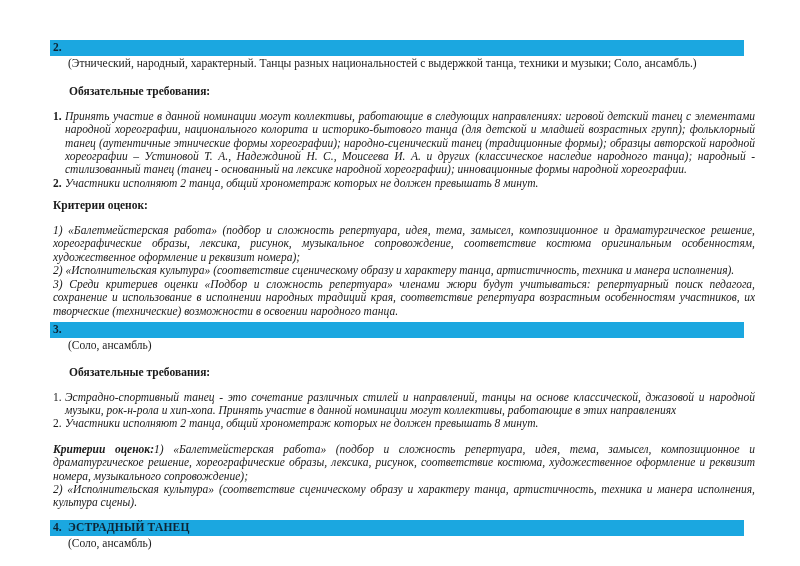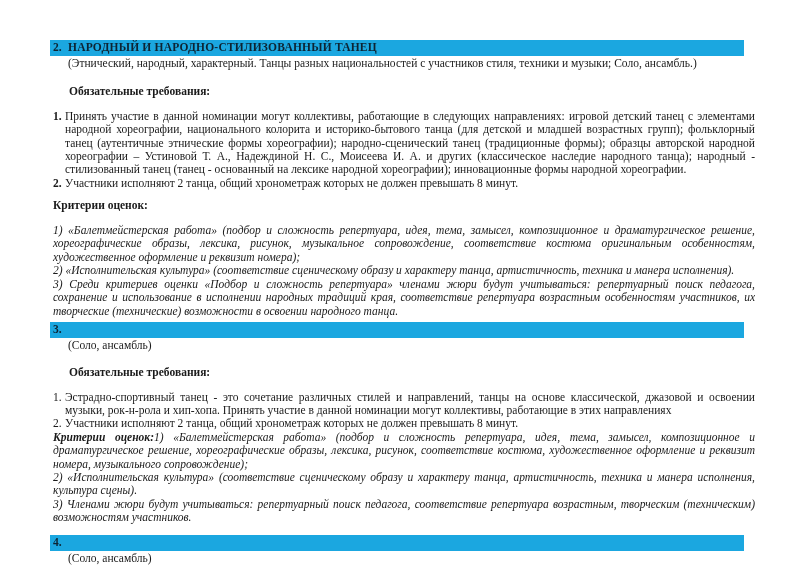--- a/index.html
+++ b/index.html
@@ -34,43 +34,42 @@
 
   .subtitle { margin: 1px 0 0 18px; }
 
   .block-heading { font-weight: bold; }
   .req-heading { margin-top: 14px; margin-left: 16px; }
 
   .list { margin: 0; }
   .li { display: flex; }
   .li-num { flex: 0 0 15px; font-weight: bold; padding-left: 3px; box-sizing: border-box; }
   .sec-plain .li-num { font-weight: normal; }
-  .li-text { flex: 1; text-align: justify; }
+  .li-text { flex: 1; text-align: justify; font-style: italic; }
 
   .criteria { margin: 0; padding-left: 3px; text-align: justify; font-style: italic; }
   .criteria-heading { margin-top: 9px; padding-left: 3px; }
-  .criteria-inline { }
+  .criteria-inline { margin-top: 12px; }
   .criteria-inline .inline-label { font-weight: bold; }
 
   .sec3 { margin-top: 4px; }
   .sec3 .req-heading { margin-top: 13px; }
   .sec4 { margin-top: 10px; }
   .plain-text { padding-left: 3px; }
 </style>
 </head>
 <body>
 
 <div class="page">
 
   <section>
     <div class="band">
       <span class="band-num">2.</span>
-      <span class="band-title">НАРОДНЫЙ И НАРОДНО-СТИЛИЗОВАННЫЙ ТАНЕЦ</span>
     </div>
-    <p class="subtitle">(Этнический, народный, характерный. Танцы разных национальностей с участников стиля, техники и музыки; Соло, ансамбль.)</p>
+    <p class="subtitle">(Этнический, народный, характерный. Танцы разных национальностей с выдержкой танца, техники и музыки; Соло, ансамбль.)</p>
 
     <p class="block-heading req-heading plain-text">Обязательные требования:</p>
     <div class="list">
       <div class="li">
         <span class="li-num">1.</span>
         <span class="li-text">Принять участие в данной номинации могут коллективы, работающие в следующих направлениях: игровой детский танец с элементами народной хореографии, национального колорита и историко-бытового танца (для детской и младшей возрастных групп); фольклорный танец (аутентичные этнические формы хореографии); народно-сценический танец (традиционные формы); образцы авторской народной хореографии – Устиновой Т. А., Надеждиной Н. С., Моисеева И. А. и других (классическое наследие народного танца); народный - стилизованный танец (танец - основанный на лексике народной хореографии); инновационные формы народной хореографии.</span>
       </div>
       <div class="li">
         <span class="li-num">2.</span>
         <span class="li-text">Участники исполняют 2 танца, общий хронометраж которых не должен превышать 8 минут.</span>
@@ -86,33 +85,33 @@
   <section class="sec3 sec-plain">
     <div class="band">
       <span class="band-num">3.</span>
     </div>
     <p class="subtitle">(Соло, ансамбль)</p>
 
     <p class="block-heading req-heading plain-text">Обязательные требования:</p>
     <div class="list">
       <div class="li">
         <span class="li-num">1.</span>
-        <span class="li-text">Эстрадно-спортивный танец - это сочетание различных стилей и направлений, танцы на основе классической, джазовой и освоении музыки, рок-н-рола и хип-хопа. Принять участие в данной номинации могут коллективы, работающие в этих направлениях</span>
+        <span class="li-text">Эстрадно-спортивный танец - это сочетание различных стилей и направлений, танцы на основе классической, джазовой и народной музыки, рок-н-рола и хип-хопа. Принять участие в данной номинации могут коллективы, работающие в этих направлениях</span>
       </div>
       <div class="li">
         <span class="li-num">2.</span>
         <span class="li-text">Участники исполняют 2 танца, общий хронометраж которых не должен превышать 8 минут.</span>
       </div>
     </div>
 
     <p class="criteria criteria-inline"><span class="inline-label">Критерии оценок:</span><span>1) «Балетмейстерская работа» (подбор и сложность репертуара, идея, тема, замысел, композиционное и драматургическое решение, хореографические образы, лексика, рисунок, соответствие костюма, художественное оформление и реквизит номера, музыкального сопровождение);</span></p>
     <p class="criteria">2) «Исполнительская культура» (соответствие сценическому образу и характеру танца, артистичность, техника и манера исполнения, культура сцены).</p>
-    <p class="criteria">3) Членами жюри будут учитываться: репертуарный поиск педагога, соответствие репертуара возрастным, творческим (техническим) возможностям участников.</p>
   </section>
 
   <section class="sec4">
     <div class="band">
       <span class="band-num">4.</span>
+      <span class="band-title">ЭСТРАДНЫЙ ТАНЕЦ</span>
     </div>
     <p class="subtitle">(Соло, ансамбль)</p>
   </section>
 
 </div>
 
 </body></html>

